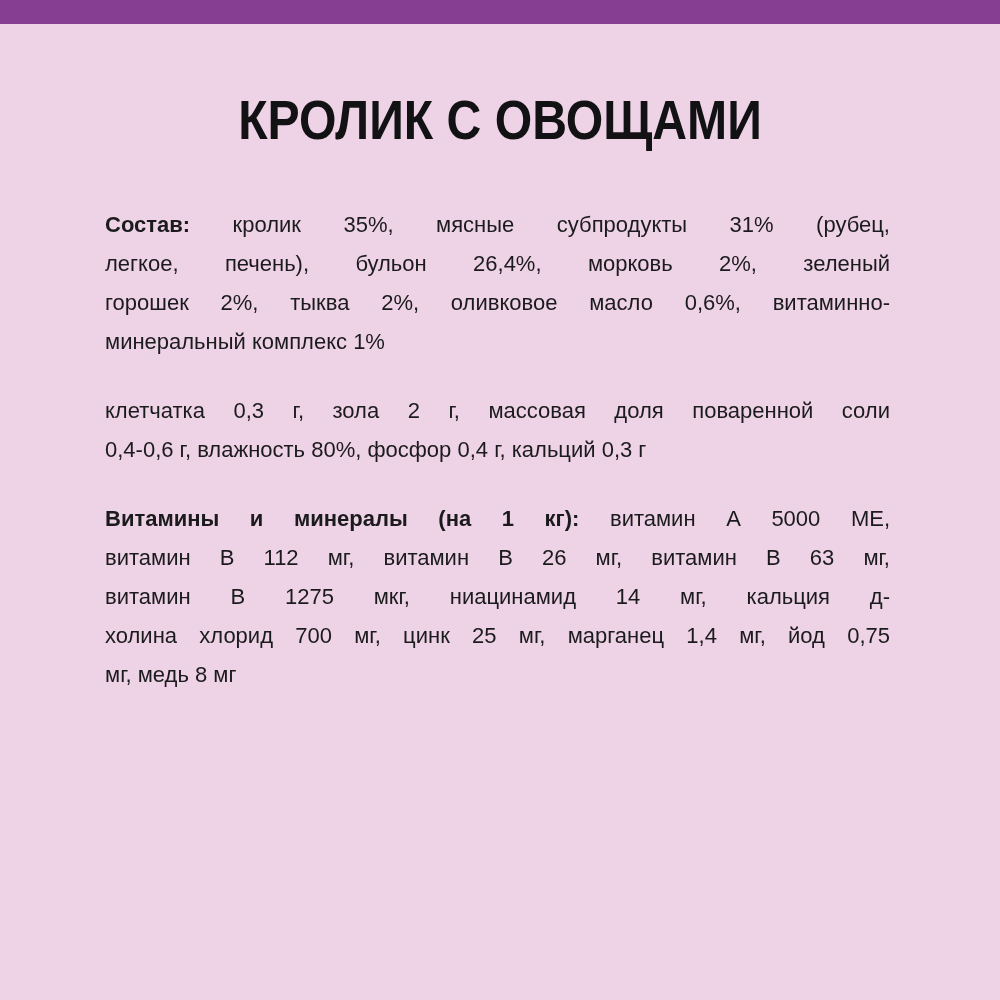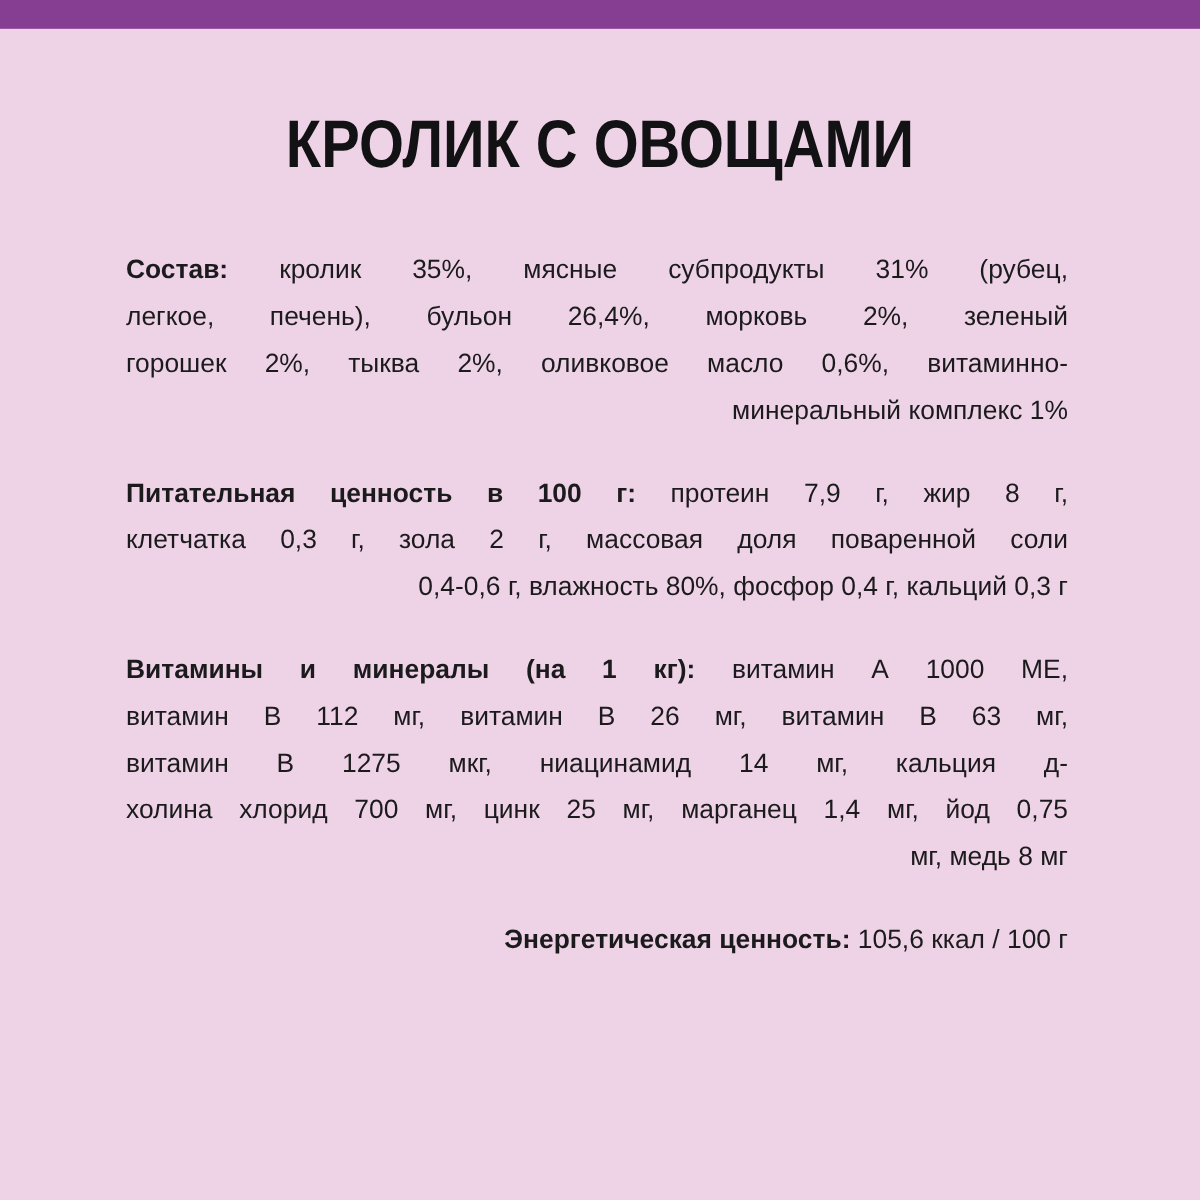--- a/index.html
+++ b/index.html
@@ -43,21 +43,21 @@
     left: 105px;
     width: 785px;
     font-size: 22px;
     line-height: 39px;
   }
   .para {
     margin: 0 0 30px 0;
     padding: 0;
   }
   .line {
-    text-align: right;
+    text-align: left;
   }
   .line.just {
     text-align: justify;
     text-align-last: justify;
   }
   .lbl {
     font-weight: bold;
   }
 </style>
 </head>
@@ -71,31 +71,27 @@
   <div class="content">
 
     <section class="para">
       <div class="line just"><b class="lbl">Состав:</b><span> кролик 35%, мясные субпродукты 31% (рубец,</span></div>
       <div class="line just">легкое, печень), бульон 26,4%, морковь 2%, зеленый</div>
       <div class="line just">горошек 2%, тыква 2%, оливковое масло 0,6%, витаминно-</div>
       <div class="line">минеральный комплекс 1%</div>
     </section>
 
     <section class="para">
-      <div class="line just"><b class="lbl">Питательная ценность в 100 г:</b><span> протеин 7,9 г, жир 8 г,</span></div>
       <div class="line just">клетчатка 0,3 г, зола 2 г, массовая доля поваренной соли</div>
       <div class="line">0,4-0,6 г, влажность 80%, фосфор 0,4 г, кальций 0,3 г</div>
     </section>
 
     <section class="para">
-      <div class="line just"><b class="lbl">Витамины и минералы (на 1 кг):</b><span> витамин А 1000 МЕ,</span></div>
+      <div class="line just"><b class="lbl">Витамины и минералы (на 1 кг):</b><span> витамин А 5000 МЕ,</span></div>
       <div class="line just">витамин В 112 мг, витамин В 26 мг, витамин В 63 мг,</div>
       <div class="line just">витамин В 1275 мкг, ниацинамид 14 мг, кальция д-</div>
       <div class="line just">холина хлорид 700 мг, цинк 25 мг, марганец 1,4 мг, йод 0,75</div>
       <div class="line">мг, медь 8 мг</div>
     </section>
 
-    <section class="para">
-      <div class="line"><b class="lbl">Энергетическая ценность:</b><span> 105,6 ккал / 100 г</span></div>
-    </section>
 
   </div>
 </div>
 
 </body></html>

